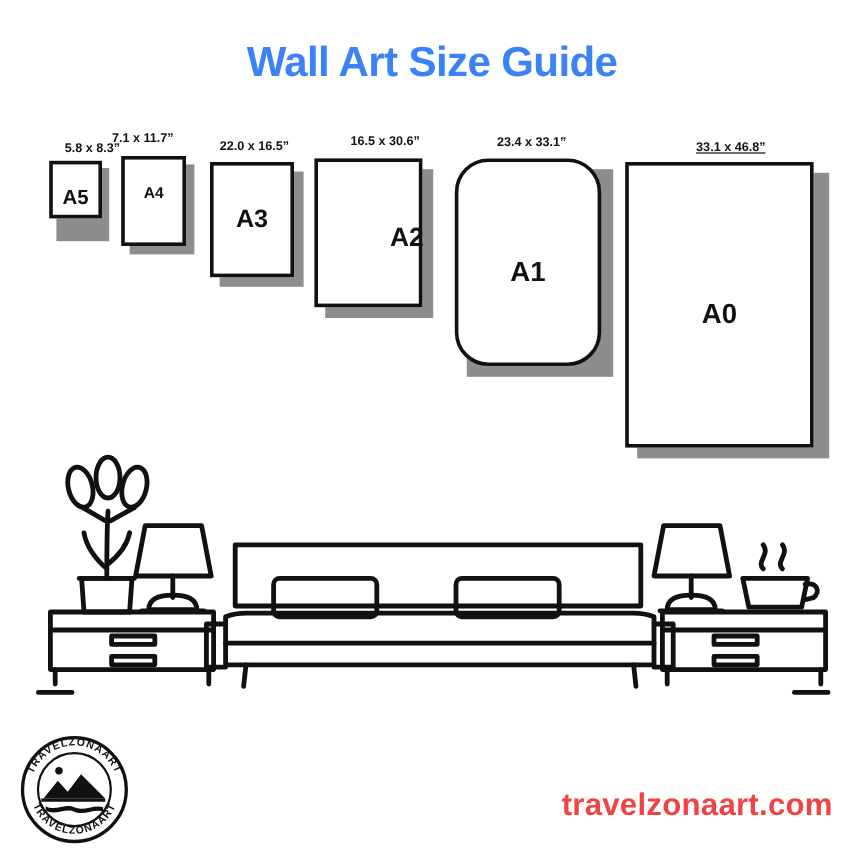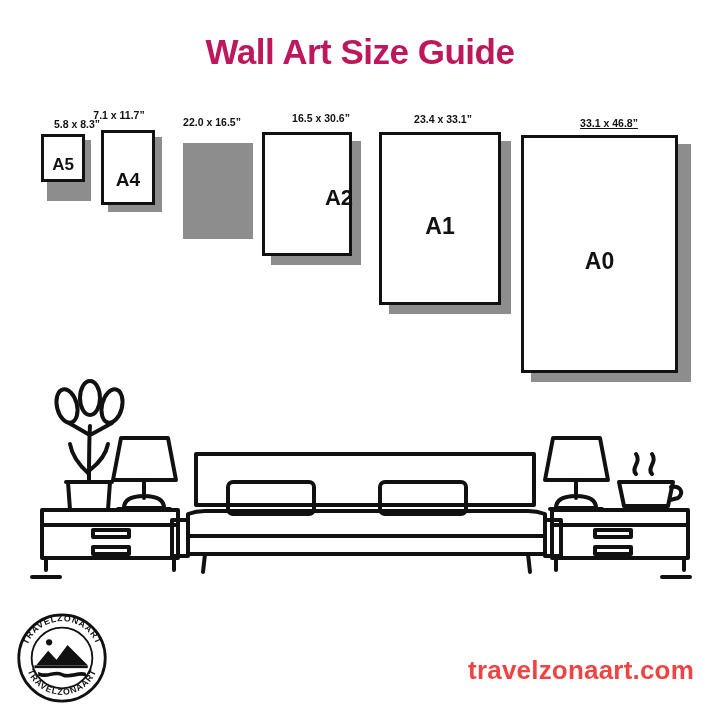--- a/index.html
+++ b/index.html
@@ -22,21 +22,21 @@
   }
   #title {
     position: absolute;
     top: 32px;
     left: 0;
     width: 720px;
     text-align: center;
     font-size: 35px;
     font-weight: bold;
     letter-spacing: -0.5px;
-    color: #be185d;
+    color: #3b82f6;
   }
 
   
   .poster {
     position: absolute;
     box-sizing: border-box;
     background: #ffffff;
     border: 3px solid #111111;
   }
   .poster .plabel {
@@ -97,35 +97,38 @@
 
   <div class="dim" style="left:28px; top:118px; width:72px;text-align:right;">5.8 x 8.3”</div>
   <div class="shadow" style="left:47px; top:140px; width:44px; height:61px;"></div>
   <div class="poster" style="left:41px; top:134px; width:44px; height:48px; z-index:2;">
     <div class="plabel" style="top:18px; font-size:17px;">A5</div>
   </div>
 
   <div class="dim" style="left:72px; top:109px; width:94px;">7.1 x 11.7”</div>
   <div class="shadow" style="left:108px; top:137px; width:54px; height:75px;"></div>
   <div class="poster" style="left:101px; top:130px; width:54px; height:75px; z-index:2;">
-    <div class="plabel" style="top:36px; font-size:19px;">A4</div>
+    <div class="plabel" style="top:20px; font-size:13px;">A4</div>
   </div>
 
   <div class="dim" style="left:160px; top:116px; width:104px;">22.0 x 16.5”</div>
   <div class="shadow" style="left:183px; top:143px; width:70px; height:96px;"></div>
+  <div class="poster" style="left:175px; top:135px; width:70px; height:96px; z-index:2;">
+    <div class="plabel" style="top:33px; font-size:21px;">A3</div>
+  </div>
 
   <div class="dim" style="left:262px; top:112px; width:118px;">16.5 x 30.6”</div>
   <div class="shadow" style="left:271px; top:141px; width:90px; height:124px;"></div>
   <div class="poster" style="left:262px; top:132px; width:90px; height:124px; z-index:2;">
     <div class="plabel" style="top:50px; font-size:22px;padding-left:32px;">A2</div>
   </div>
 
   <div class="dim" style="left:382px; top:113px; width:122px;">23.4 x 33.1”</div>
   <div class="shadow" style="left:389px; top:141px; width:122px; height:173px;"></div>
-  <div class="poster" style="left:379px; top:132px; width:122px; height:173px; z-index:2;">
+  <div class="poster" style="left:379px; top:132px; width:122px; height:173px; z-index:2;border-radius:28px;">
     <div class="plabel" style="top:78px; font-size:23px;">A1</div>
   </div>
 
   <div class="dim" style="left:528px; top:117px; width:162px;text-decoration:underline;">33.1 x 46.8”</div>
   <div class="shadow" style="left:531px; top:144px; width:160px; height:238px;"></div>
   <div class="poster" style="left:521px; top:135px; width:157px; height:238px; z-index:2;">
     <div class="plabel" style="top:110px; font-size:23px;">A0</div>
   </div>
 
   <svg id="furniture" viewBox="0 0 720 230">

